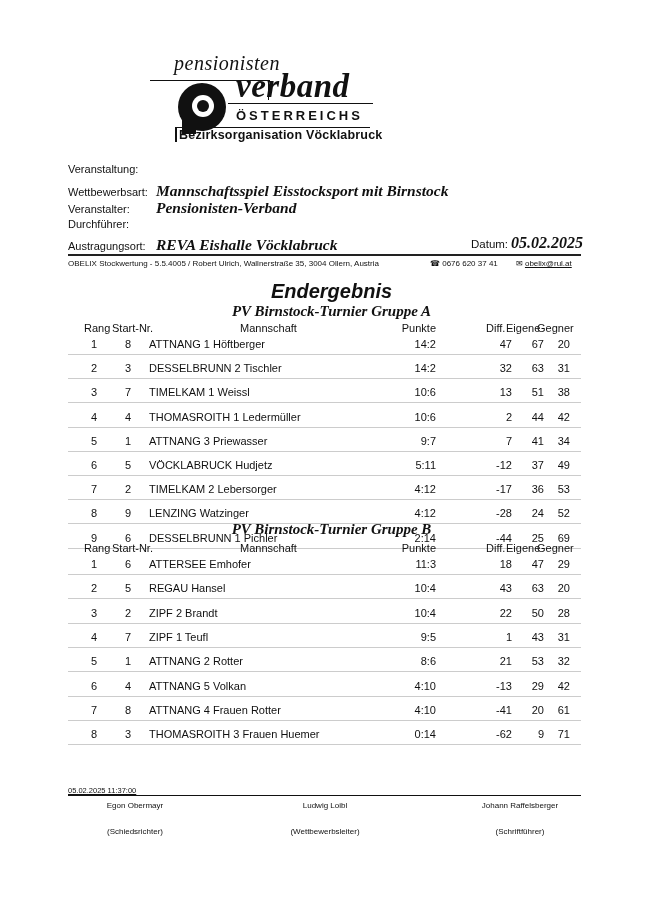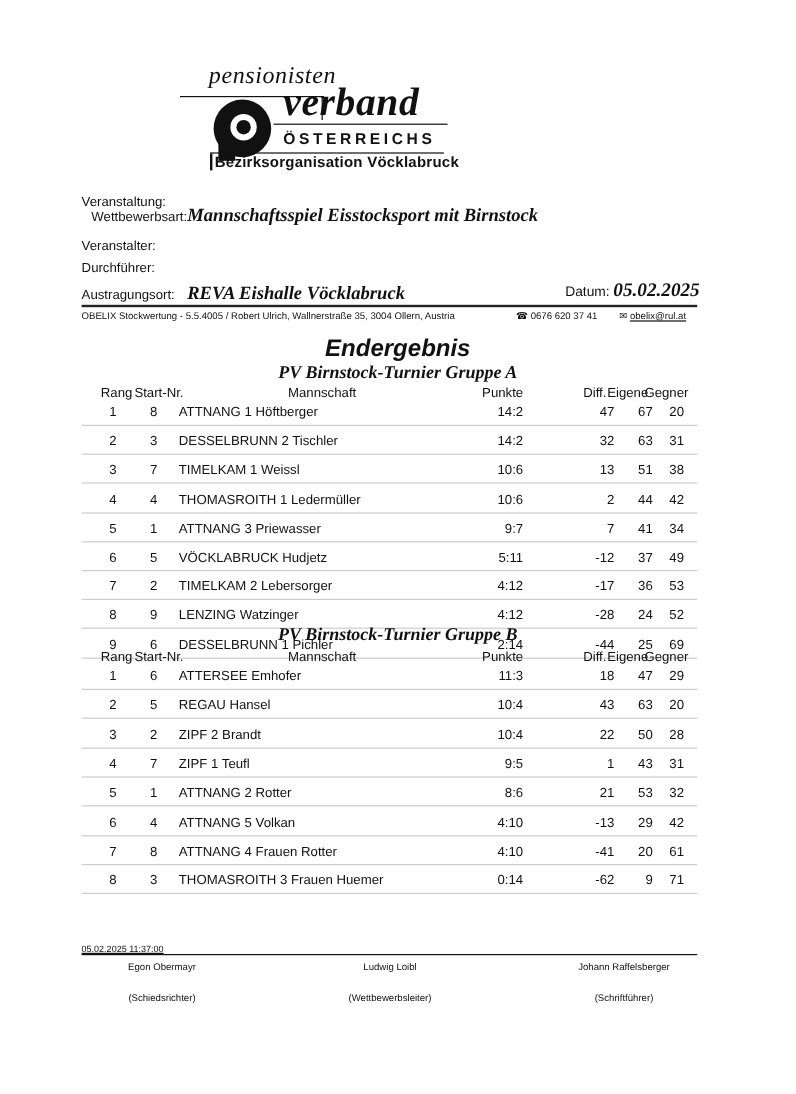--- a/index.html
+++ b/index.html
@@ -69,26 +69,27 @@
 </div>
 <div class="abs logo-verband">verband</div>
 <div class="abs logo-midline"></div>
 <div class="abs logo-oest">ÖSTERREICHS</div>
 <div class="abs logo-bottomline"></div>
 <div class="abs logo-bez">Bezirksorganisation Vöcklabruck</div>
 
 <div class="abs info-row" style="top:163px;">
   <span class="info-label">Veranstaltung:</span>
 </div>
-<div class="abs info-row" style="top:171px;text-align:right;">
+<div class="abs info-row" style="top:182px;">
   <span class="info-label">Wettbewerbsart:</span>
   <span class="info-value">Mannschaftsspiel Eisstocksport mit Birnstock</span>
 </div>
 <div class="abs info-row" style="top:199px;">
   <span class="info-label">Veranstalter:</span>
+  <span class="info-value">Pensionisten-Verband</span>
 </div>
 <div class="abs info-row" style="top:218px;">
   <span class="info-label">Durchführer:</span>
 </div>
 <div class="abs info-row" style="top:236px;">
   <span class="info-label">Austragungsort:</span>
   <span class="info-value">REVA Eishalle Vöcklabruck</span>
 </div>
 <div class="abs datum">
   <span class="datum-label">Datum:</span>

